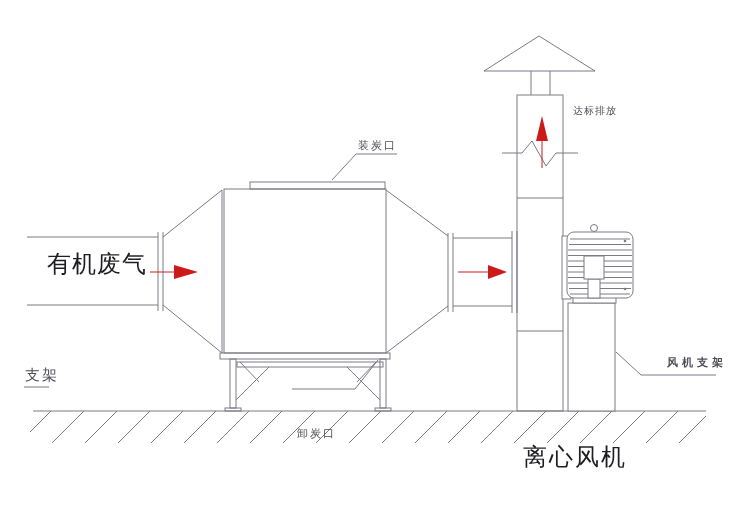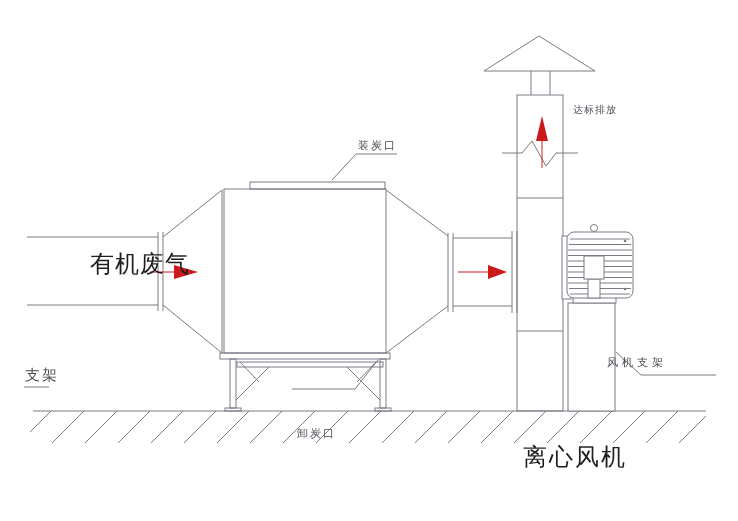--- a/index.html
+++ b/index.html
@@ -30,35 +30,34 @@
     line-height:12px;
     letter-spacing:2px;
     white-space:nowrap;
   }
   .gas{
     position:absolute;
     left:47px;top:251px;
     font-size:24px;line-height:26px;letter-spacing:1px;
     color:var(--caption-text);
     white-space:nowrap;
-    margin-left:43px;
   }
   .caption{
     position:absolute;
     font-size:24px;line-height:28px;letter-spacing:1px;
     color:var(--caption-text);
     white-space:nowrap;
   }
   .cap-adsorber{left:226px;top:443px;}
   .cap-fan{left:523px;top:443px;letter-spacing:2px;}
   .lbl-loading{left:358px;top:140px;}
-  .lbl-discharge{left:573px;top:105px;letter-spacing:1px;font-size:10px;font-family:Liberation Mono, monospace;}
+  .lbl-discharge{left:573px;top:105px;letter-spacing:1px;font-size:10px;}
   .lbl-unloading{left:297px;top:380px;margin-top:48px;}
   .lbl-support{left:25px;top:369px;font-size:15px;}
-  .lbl-fansupport{left:607px;top:357px;letter-spacing:4px;}
+  .lbl-fansupport{left:667px;top:357px;letter-spacing:4px;font-weight:bold;}
 </style>
 </head>
 <body>
 
 <div class="stage">
 
   <svg width="738" height="521" viewBox="0 0 738 521">
     <defs>
       <pattern id="hatch" width="33" height="33" patternUnits="userSpaceOnUse">
         <path d="M0,33 L33,0" class="ln"></path>

